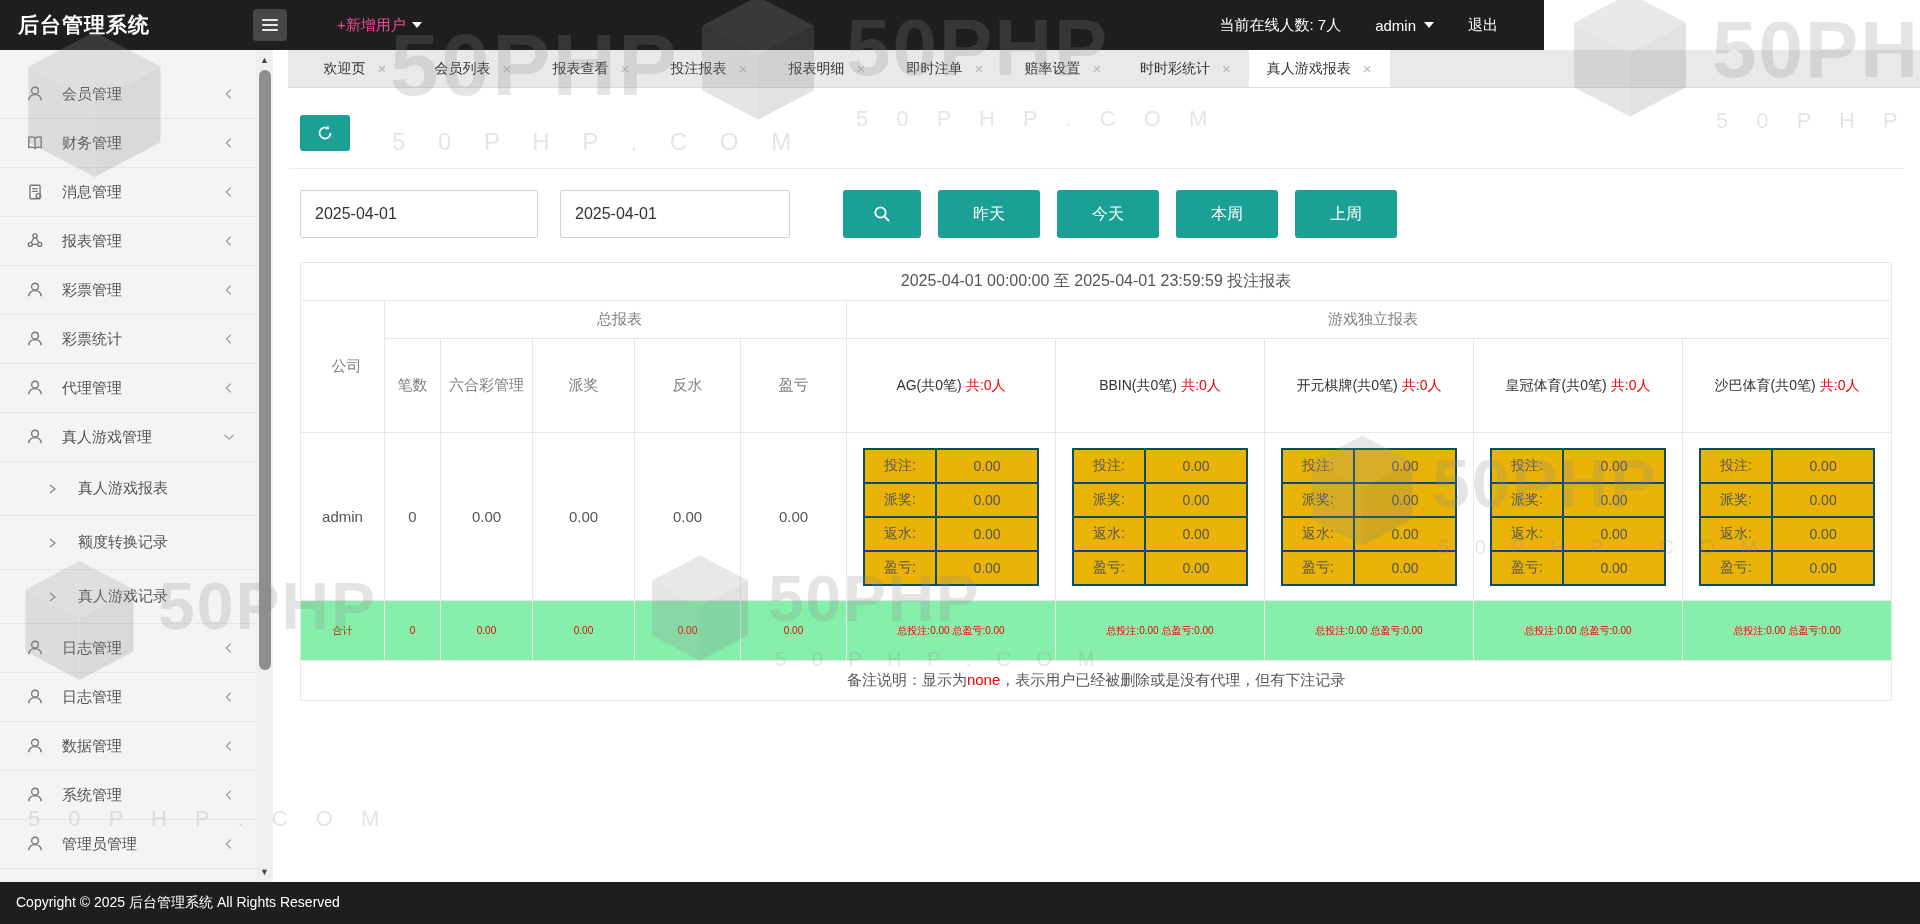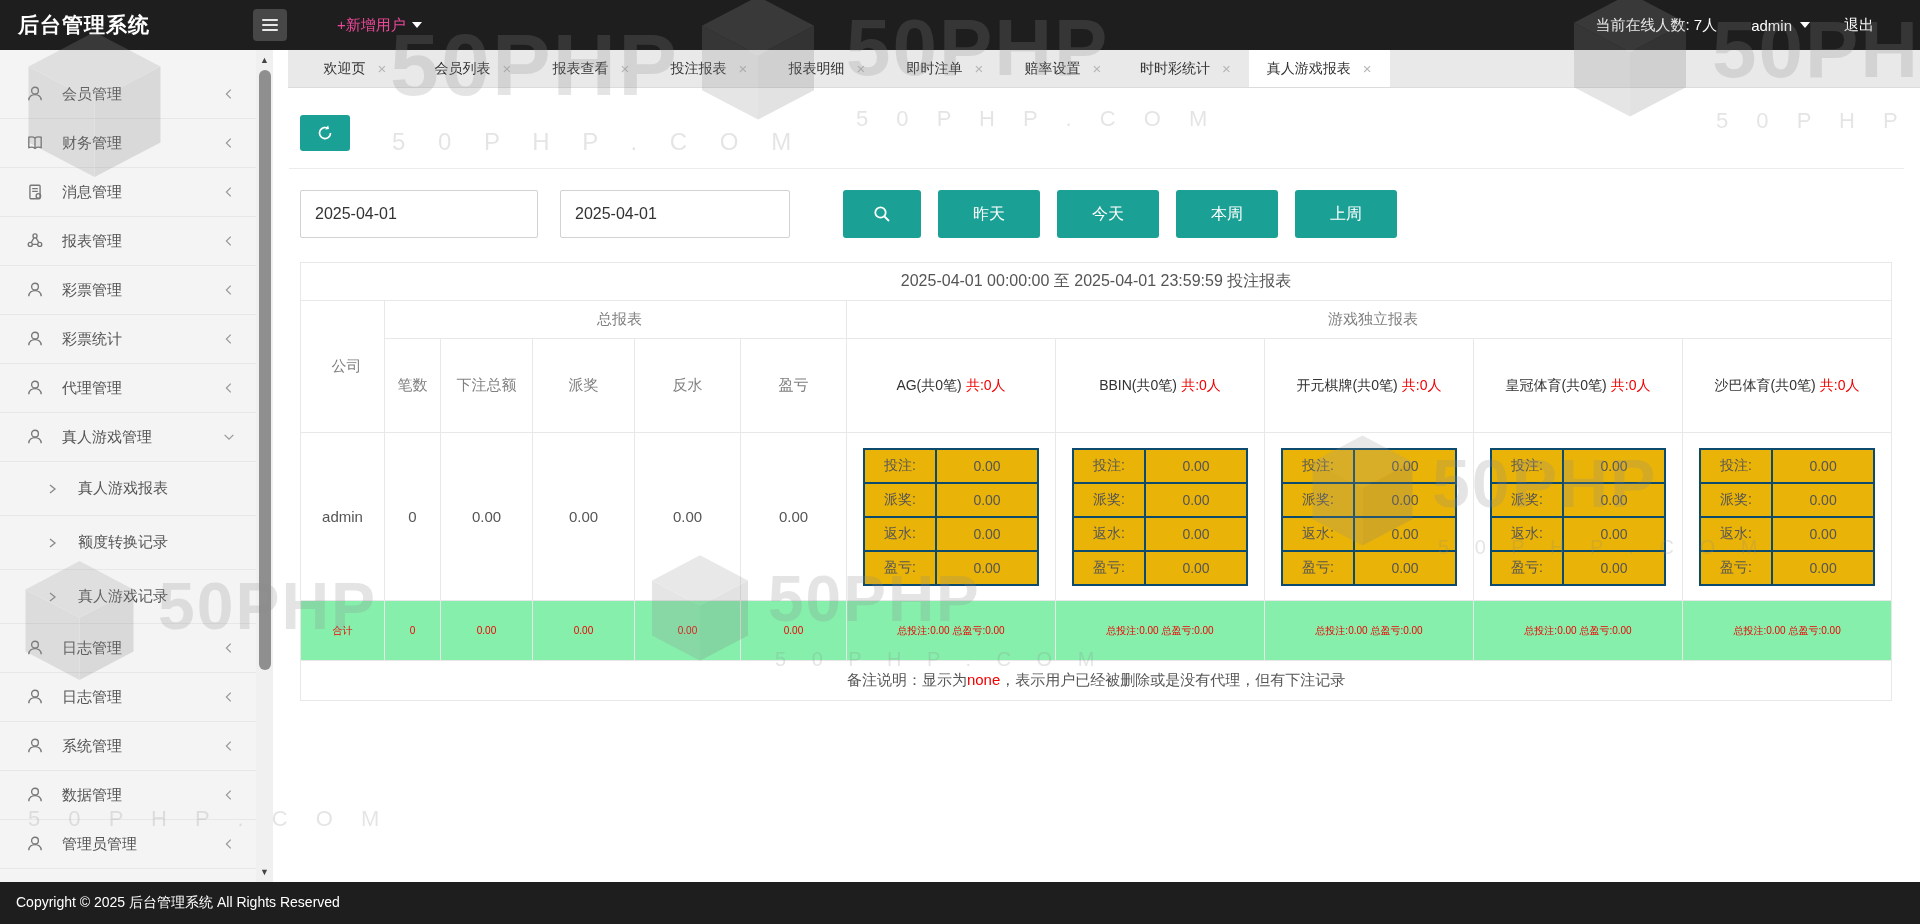--- a/index.html
+++ b/index.html
@@ -1,20 +1,20 @@
 <!DOCTYPE html>
 <html><head>
 <meta charset="utf-8">
 <style>
   * { margin:0; padding:0; box-sizing:border-box; }
   html,body { width:1920px; height:924px; overflow:hidden; }
   body { font-family:"Liberation Sans","DejaVu Sans",sans-serif; background:#fff; position:relative; color:#555; }
 
   
-  .header { position:absolute; left:0; top:0; width:1920px; height:50px; background:#1e1e1e; z-index:10; display:flex; align-items:center; }
+  .header { position:absolute; left:0; top:0; width:1544px; height:50px; background:#1e1e1e; z-index:10; display:flex; align-items:center; }
   .header .brand { color:#fff; font-size:21px; font-weight:bold; padding-left:18px; width:245px; letter-spacing:1px; }
   .menu-toggle { width:34px; height:32px; background:#474747; border-radius:4px; display:flex; flex-direction:column; justify-content:center; align-items:center; gap:3px; margin-left:8px; cursor:pointer; }
   .menu-toggle i { display:block; width:16px; height:2px; background:#e8e8e8; border-radius:1px; }
   .add-user { color:#ec4899; font-size:15px; margin-left:50px; display:flex; align-items:center; gap:6px; cursor:pointer; }
   .caret-down { width:0; height:0; border-left:5px solid transparent; border-right:5px solid transparent; border-top:6px solid #fff; display:inline-block; }
   .header-right { margin-left:auto; display:flex; gap:34px; padding-right:46px; color:#fff; font-size:15px; }
   .header-user { display:flex; align-items:center; gap:8px; cursor:pointer; }
   .logout { cursor:pointer; }
 
   
@@ -263,31 +263,31 @@
     <span class="grow">日志管理</span>
     <svg class="chev" viewBox="0 0 16 16" fill="none" stroke="#999" stroke-width="1.4">
         <polyline points="10,3 5,8 10,13"></polyline>
       </svg>
   </div>
   <div class="side-item">
     <svg class="mi" viewBox="0 0 16 16" fill="none" stroke="#777" stroke-width="1.2">
         <circle cx="8" cy="5" r="3"></circle>
         <path d="M2.5 13.5c0-3 2.5-5 5.5-5s5.5 2 5.5 5"></path>
       </svg>
+    <span class="grow">数据管理</span>
+    <svg class="chev" viewBox="0 0 16 16" fill="none" stroke="#999" stroke-width="1.4">
+        <polyline points="10,3 5,8 10,13"></polyline>
+      </svg>
+  </div>
+  <div class="side-item">
+    <svg class="mi" viewBox="0 0 16 16" fill="none" stroke="#777" stroke-width="1.2">
+        <circle cx="8" cy="5" r="3"></circle>
+        <path d="M2.5 13.5c0-3 2.5-5 5.5-5s5.5 2 5.5 5"></path>
+      </svg>
     <span class="grow">系统管理</span>
-    <svg class="chev" viewBox="0 0 16 16" fill="none" stroke="#999" stroke-width="1.4">
-        <polyline points="10,3 5,8 10,13"></polyline>
-      </svg>
-  </div>
-  <div class="side-item">
-    <svg class="mi" viewBox="0 0 16 16" fill="none" stroke="#777" stroke-width="1.2">
-        <circle cx="8" cy="5" r="3"></circle>
-        <path d="M2.5 13.5c0-3 2.5-5 5.5-5s5.5 2 5.5 5"></path>
-      </svg>
-    <span class="grow">数据管理</span>
     <svg class="chev" viewBox="0 0 16 16" fill="none" stroke="#999" stroke-width="1.4">
         <polyline points="10,3 5,8 10,13"></polyline>
       </svg>
   </div>
   <div class="side-item">
     <svg class="mi" viewBox="0 0 16 16" fill="none" stroke="#777" stroke-width="1.2">
         <circle cx="8" cy="5" r="3"></circle>
         <path d="M2.5 13.5c0-3 2.5-5 5.5-5s5.5 2 5.5 5"></path>
       </svg>
     <span class="grow">管理员管理</span>
@@ -346,21 +346,21 @@
         <tr class="r-title">
       <td colspan="11">2025-04-01 00:00:00 至 2025-04-01 23:59:59 投注报表</td>
     </tr>
     <tr class="r-group">
       <td rowspan="2">公司</td>
       <td colspan="5">总报表</td>
       <td colspan="5">游戏独立报表</td>
     </tr>
     <tr class="r-sub">
       <td>笔数</td>
-      <td>下注总额</td>
+      <td>六合彩管理</td>
       <td>派奖</td>
       <td>反水</td>
       <td>盈亏</td>
       <td><span class="gh-name">AG(共0笔)</span> <span class="gh-users">共:0人</span></td>
       <td><span class="gh-name">BBIN(共0笔)</span> <span class="gh-users">共:0人</span></td>
       <td><span class="gh-name">开元棋牌(共0笔)</span> <span class="gh-users">共:0人</span></td>
       <td><span class="gh-name">皇冠体育(共0笔)</span> <span class="gh-users">共:0人</span></td>
       <td><span class="gh-name">沙巴体育(共0笔)</span> <span class="gh-users">共:0人</span></td>
     </tr>
     <tr class="r-data">

